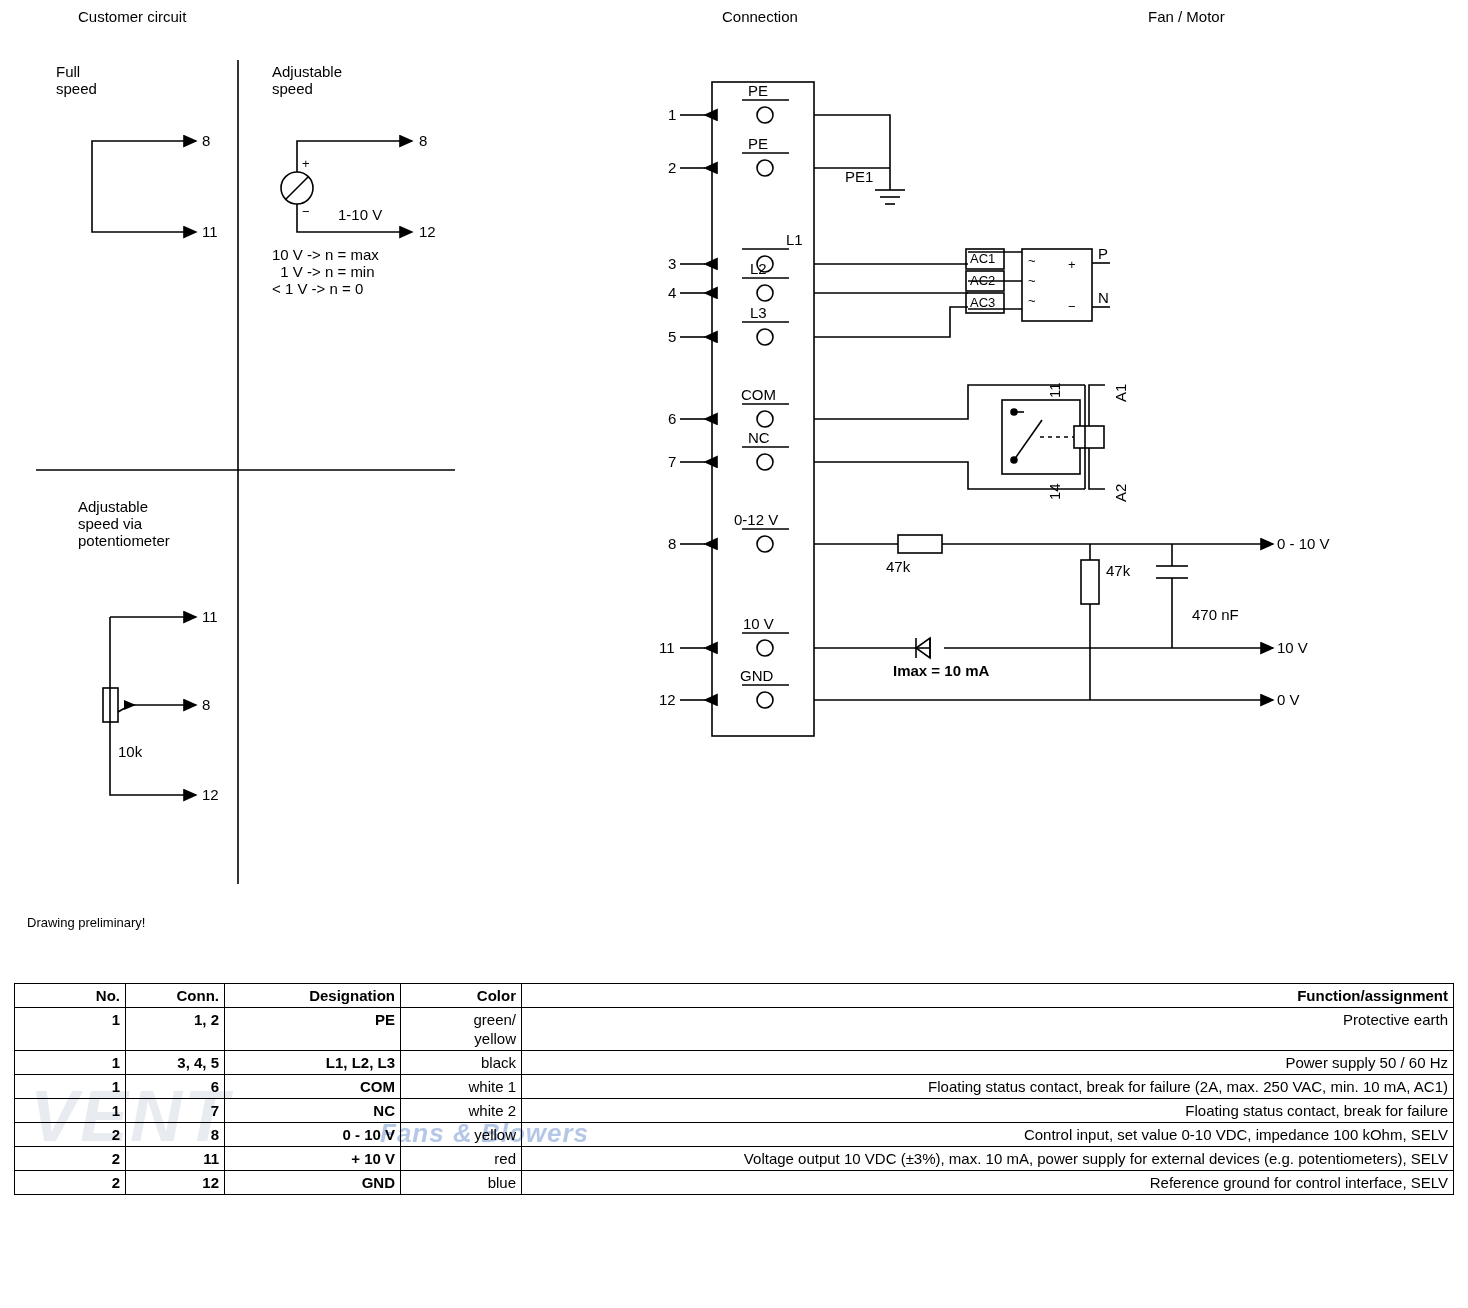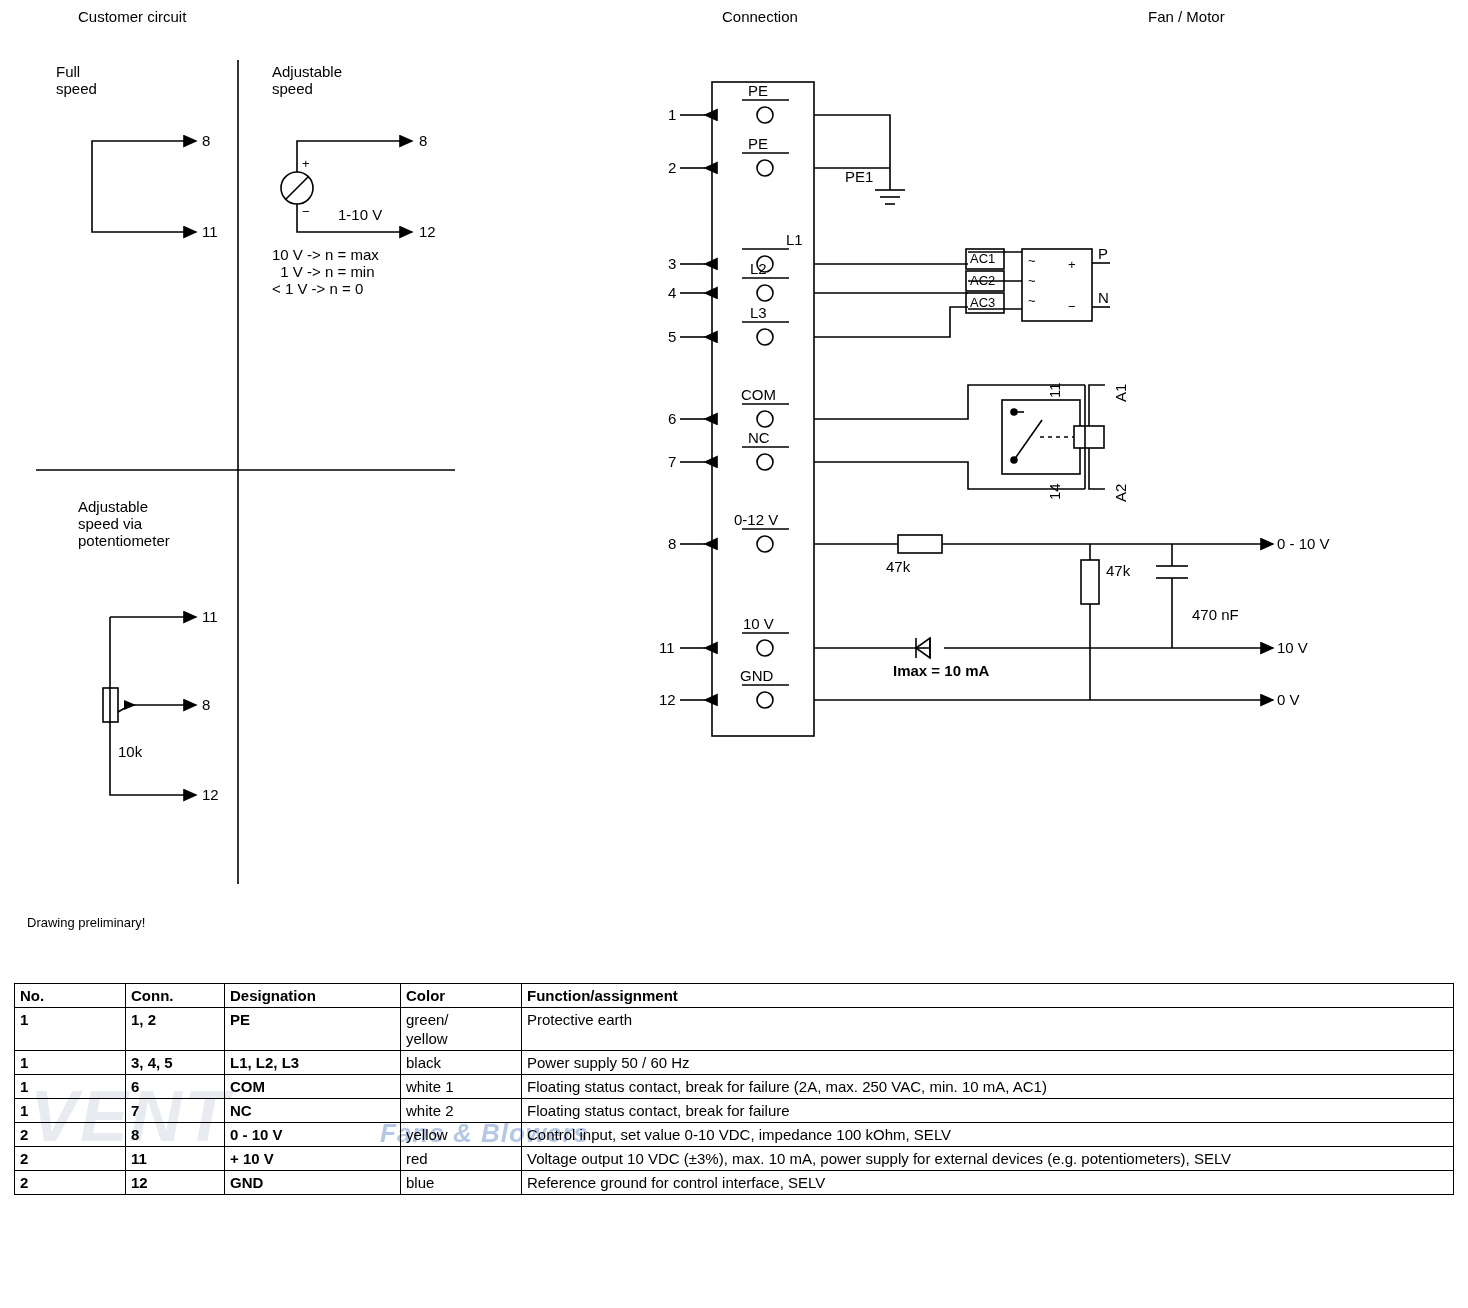--- a/index.html
+++ b/index.html
@@ -39,21 +39,21 @@
     position: absolute;
     left: 14px;
     top: 983px;
     width: 1440px;
     border-collapse: collapse;
     font-size: 15px;
   }
   .tbl td, .tbl th {
     border: 1px solid #000;
     padding: 2px 5px;
-    text-align: left;
+    text-align: right;
     vertical-align: top;
     font-weight: normal;
     line-height: 19px;
   }
   .tbl th { font-weight: bold; }
   .tbl .b { font-weight: bold; }
   .c0 { width: 100px; }
   .c1 { width: 88px; }
   .c2 { width: 165px; margin-left: 29px; }
   .c3 { width: 110px; }

